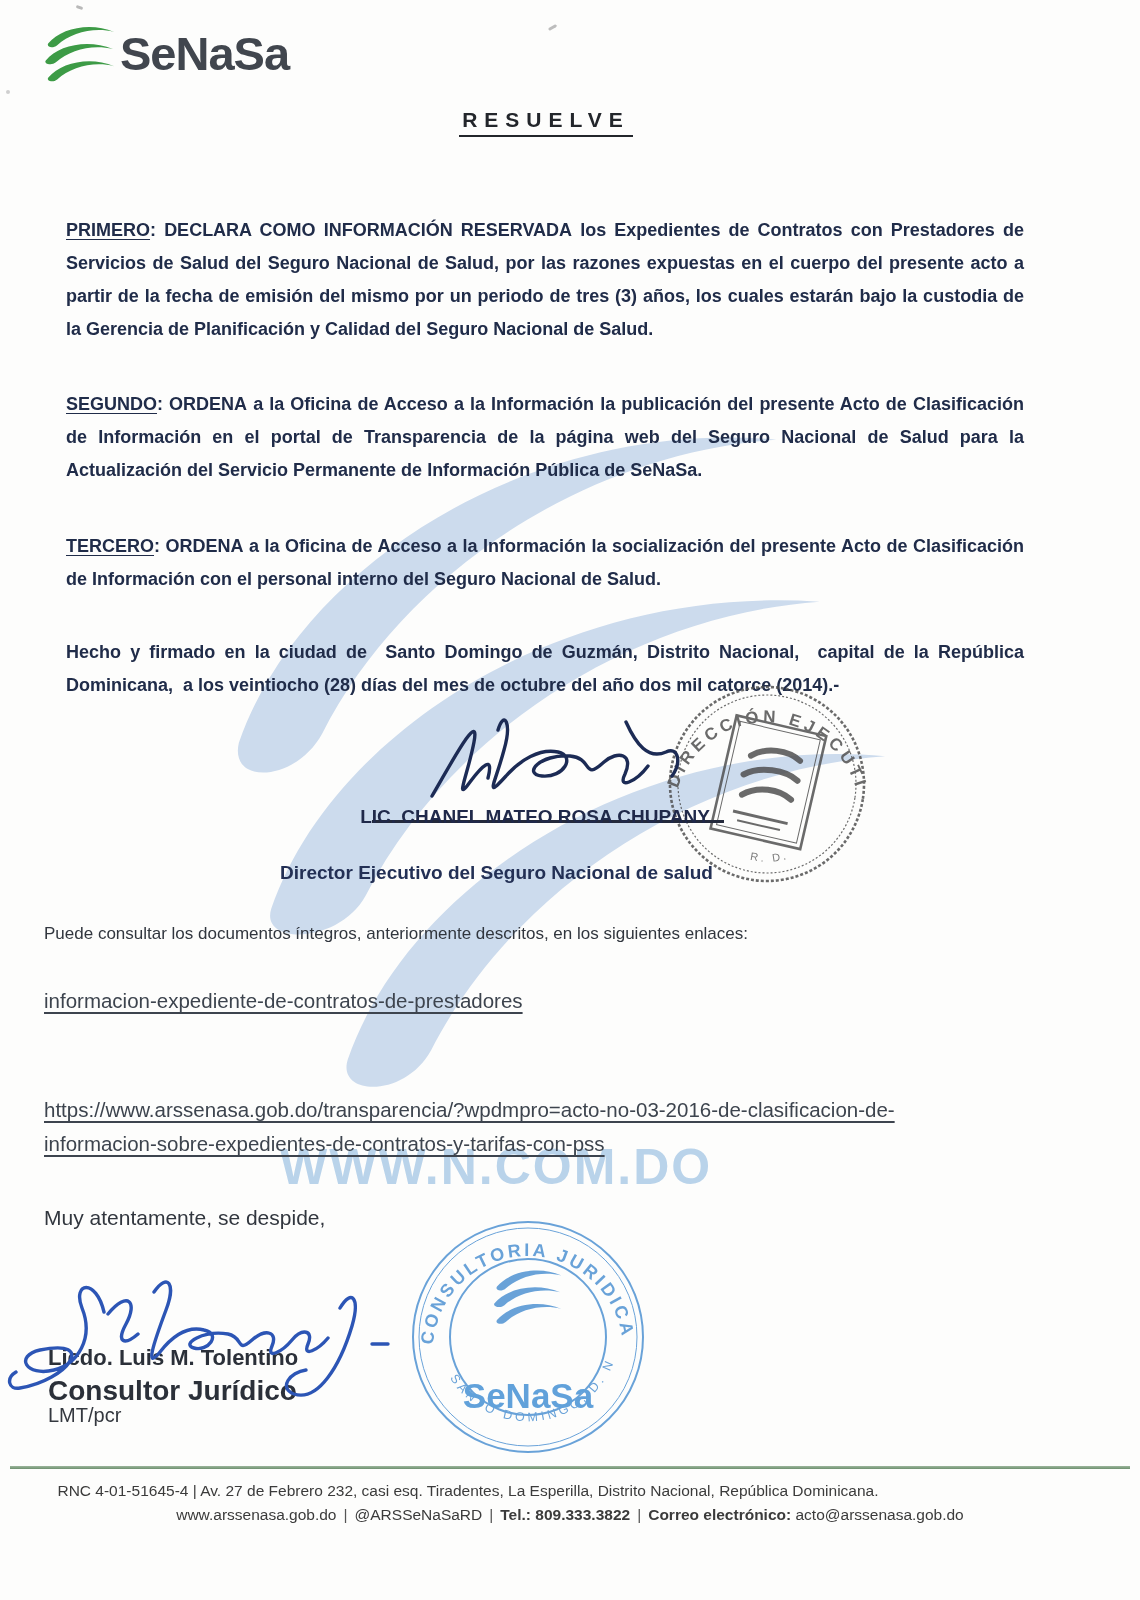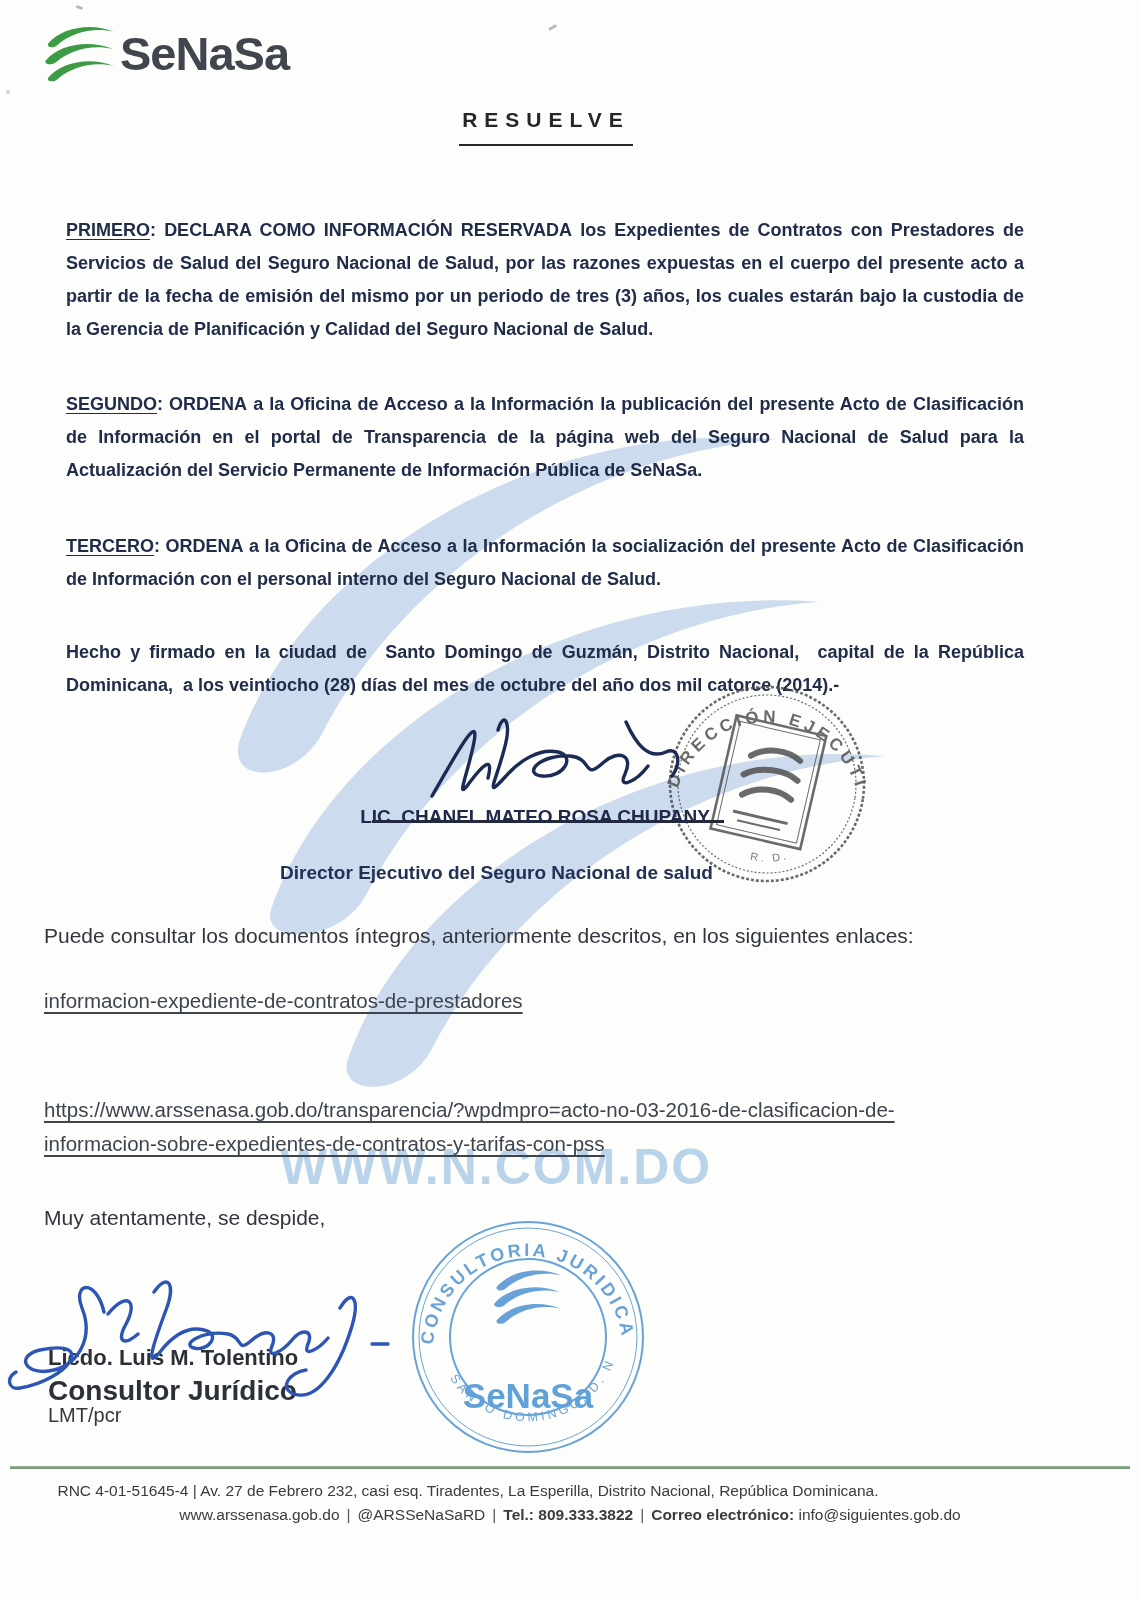--- a/index.html
+++ b/index.html
@@ -6,36 +6,36 @@
   body{
     width:1140px;height:1600px;position:relative;background:#fdfdfc;
     font-family:"Liberation Sans",sans-serif;overflow:hidden;
   }
   .abs{position:absolute;}
   
   .logo-mark{left:42px;top:22px;width:76px;height:68px;}
   .logo-text{left:120px;top:26px;font-size:47px;font-weight:700;color:#41464e;letter-spacing:-1px;}
   .doc-title-wrap{left:0;top:108px;width:1092px;text-align:center;}
   .doc-title{display:inline-block;font-size:21px;font-weight:700;color:#23262b;
-    letter-spacing:7px;border-bottom:2.5px solid #23262b;padding:0 3px 12px 3px;}
+    letter-spacing:7px;border-bottom:2.5px solid #23262b;padding:0 3px 3px 3px;}
   
   .par{position:absolute;left:66px;width:958px;font-size:18px;line-height:33px;
     color:#202c49;text-align:justify;font-weight:600;}
   .par .u{text-decoration:underline;text-underline-offset:3px;}
   .par .lead{font-weight:700;}
   .p1{top:196px;} .p2{top:370px;} .p3{top:512px;}
   .p-close{top:618px;white-space:pre-wrap;}
   
   .sig1{left:418px;top:692px;z-index:2;}
   .sig1-rule{left:372px;top:820px;width:352px;height:2.5px;background:#242a3c;z-index:2;}
   .sig1-name{left:300px;top:806px;width:470px;text-align:center;font-size:19px;font-weight:700;color:#20294a;z-index:2;}
   .sig1-title{left:280px;top:862px;width:510px;text-align:left;font-size:19px;font-weight:700;color:#233055;z-index:2;}
   .stamp1{left:648px;top:680px;opacity:.82;z-index:1;}
   
-  .intro-line{left:44px;top:924px;font-size:21px;color:#31363e;}
+  .intro-line{left:44px;top:924px;font-size:17px;color:#31363e;}
   .url{position:absolute;left:44px;font-size:20.5px;line-height:34px;color:#3d444e;}
   .url span{display:block;text-decoration:underline;text-underline-offset:4px;}
   .url1{top:984px;} .url2{top:1093px;}
   
   .big-swoosh{left:205px;top:455px;transform:rotate(-19deg);z-index:0;}
   .wm-text{left:280px;top:1138px;font-size:50px;font-weight:700;color:#b9d3ea;letter-spacing:2px;z-index:0;}
   .content{z-index:1;}
   
   .valediction{left:44px;top:1206px;font-size:21px;color:#31363e;}
   .sig2{left:6px;top:1250px;z-index:2;}
@@ -185,14 +185,14 @@
   </text>
   <use href="#swoosh" x="0" y="0" width="76" height="62" transform="translate(88,58)" fill="#5d9bd6"></use>
   <text x="126" y="198" text-anchor="middle" font-size="35" font-weight="bold" fill="#549ad8">SeNaSa</text>
 </svg>
 
 <div class="abs footer-rule"></div>
 <div class="abs footer-l1">RNC 4-01-51645-4 | Av. 27 de Febrero 232, casi esq. Tiradentes, La Esperilla, Distrito Nacional, República Dominicana.</div>
 <div class="abs footer-l2">
   <span>www.arssenasa.gob.do</span><span class="sep">|</span><span>@ARSSeNaSaRD</span><span class="sep">|</span><span class="b">Tel.:</span>
   <span class="b">809.333.3822</span><span class="sep">|</span><span class="b">Correo electrónico:</span>
-  <span>info@siguientes.gob.do</span>
+  <span>acto@arssenasa.gob.do</span>
 </div>
 
 </body></html>

